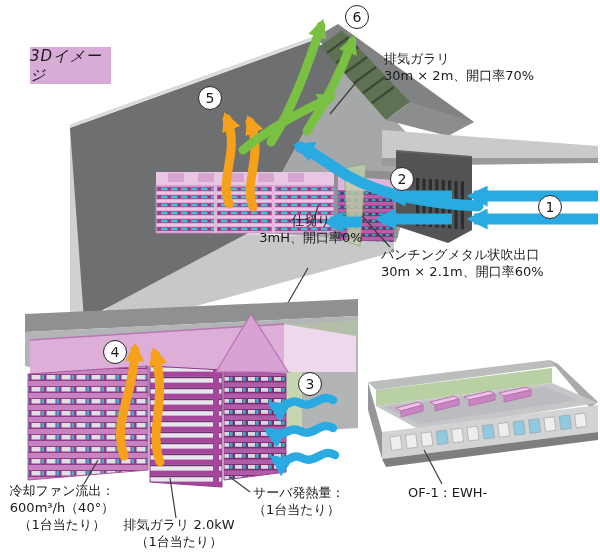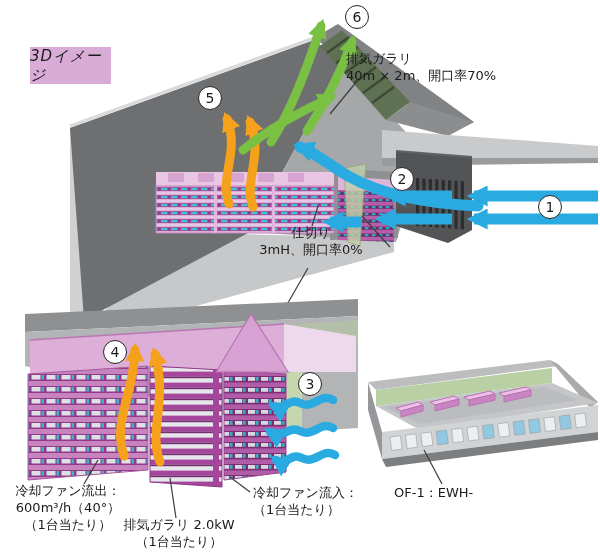--- a/index.html
+++ b/index.html
@@ -216,38 +216,42 @@
 
 <div class="badge">3Dイメージ</div>
 
 <div class="marker" style="left:538px;top:195px">1</div>
 <div class="marker" style="left:390px;top:167px">2</div>
 <div class="marker" style="left:298px;top:372px">3</div>
 <div class="marker" style="left:103px;top:340px">4</div>
 <div class="marker" style="left:198px;top:86px">5</div>
 <div class="marker" style="left:345px;top:5px">6</div>
 
-<div class="lbl" style="left:346px;top:50px">
+<div class="lbl" style="left:384px;top:50px">
   <div>排気ガラリ</div>
-  <div>40m × 2m、開口率70%</div>
-</div>
-<div class="lbl center" style="left:252px;top:224px;width:118px">
+  <div>30m × 2m、開口率70%</div>
+</div>
+<div class="lbl center" style="left:252px;top:212px;width:118px">
   <div>仕切り</div>
   <div>3mH、開口率0%</div>
 </div>
-<div class="lbl center" style="left:12px;top:482px;width:112px">
+<div class="lbl" style="left:381px;top:246px">
+  <div>パンチングメタル状吹出口</div>
+  <div>30m × 2.1m、開口率60%</div>
+</div>
+<div class="lbl center" style="left:6px;top:482px;width:112px">
   <div>冷却ファン流出：</div>
   <div>600m³/h（40°）</div>
   <div>（1台当たり）</div>
 </div>
 <div class="lbl center" style="left:108px;top:516px;width:142px">
   <div>排気ガラリ 2.0kW</div>
   <div>（1台当たり）</div>
 </div>
 <div class="lbl" style="left:253px;top:484px">
-  <div>冷却ファン流入：</div>
+  <div>サーバ発熱量：</div>
   <div>（1台当たり）</div>
 </div>
-<div class="lbl" style="left:394px;top:484px">
+<div class="lbl" style="left:408px;top:484px">
   <div>OF-1：EWH-</div>
 </div>
 
 </div>
 
 </body></html>

